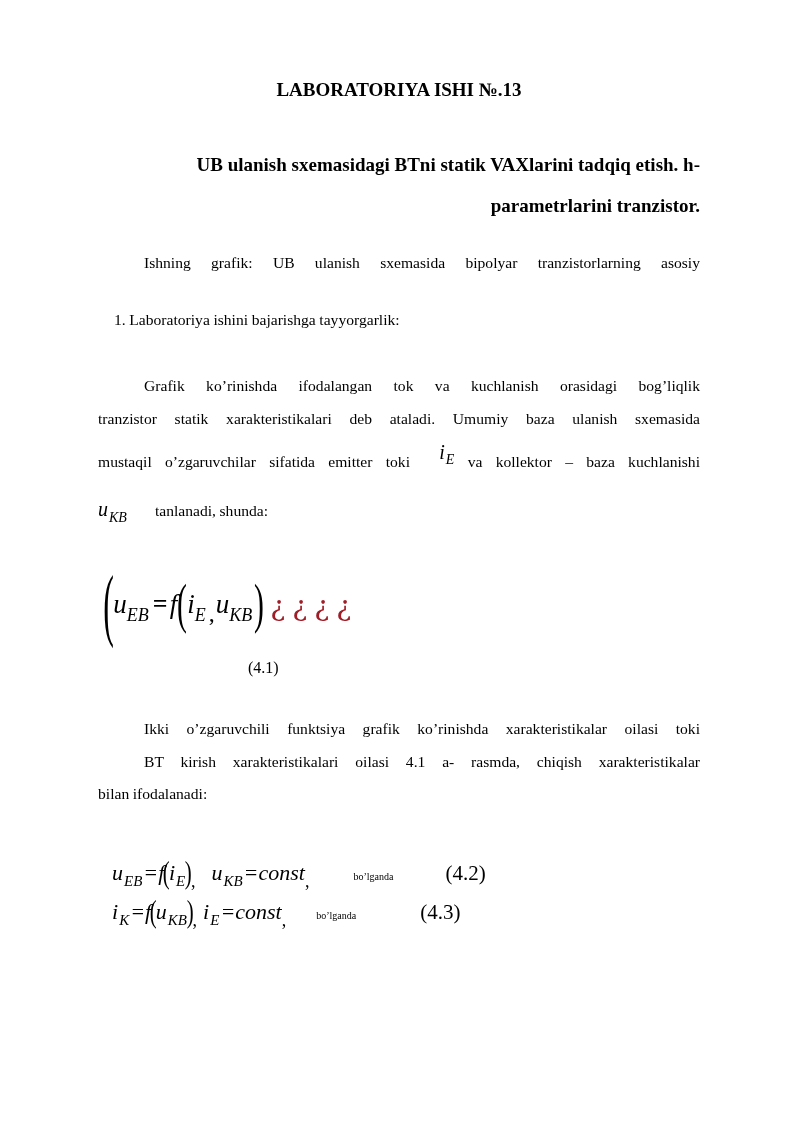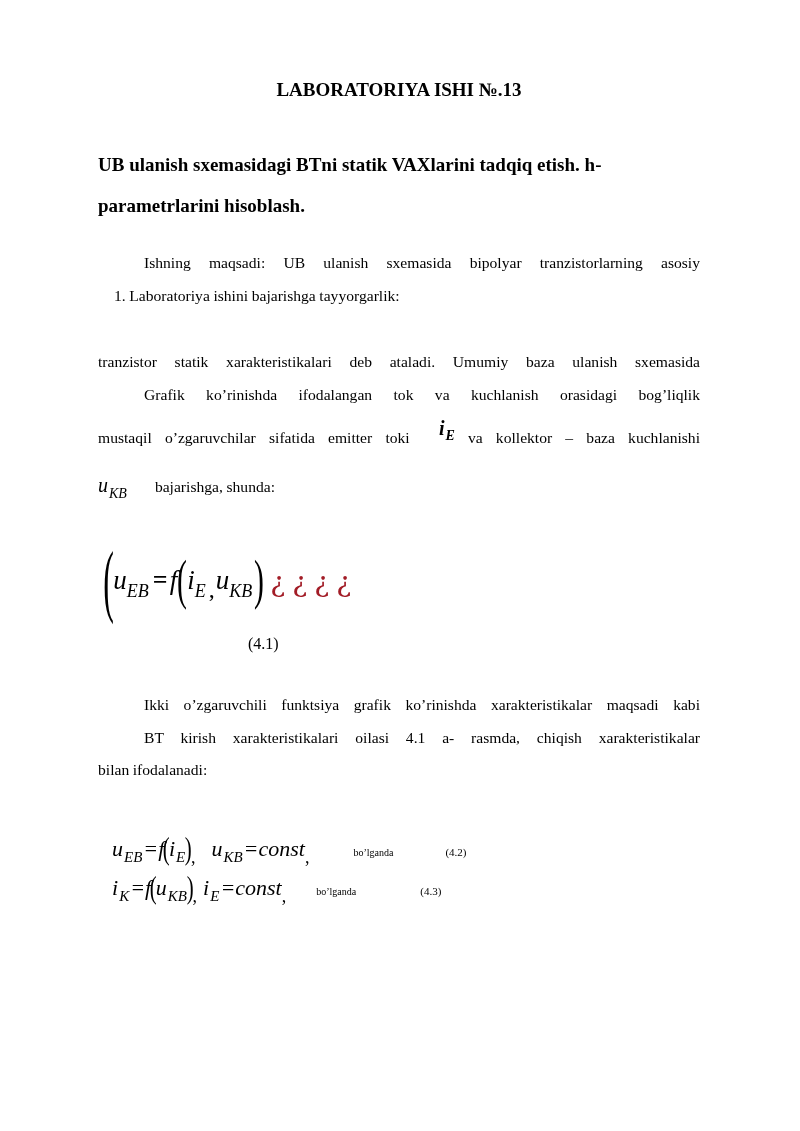--- a/index.html
+++ b/index.html
@@ -14,33 +14,33 @@
     box-sizing: border-box;
     padding: 78px 100px 8px 98px;
     overflow: hidden;
   }
   .title {
     text-align: center;
     font-weight: bold;
     font-size: 19px;
     line-height: 24px;
   }
-  .subtitle { margin-top: 42px; text-align: left; font-weight: bold; font-size: 19px; }
+  .subtitle { margin-top: 42px; text-align: right; font-weight: bold; font-size: 19px; }
   .subline { line-height: 41px; }
 
   .bodyline { font-size: 15.6px; line-height: 32.5px; word-spacing: -0.3px; }
   .just { text-align: justify; text-align-last: justify; }
   .indent { padding-left: 46px; }
 
   .para-aim { margin-top: 21px; }
-  .heading { padding-left: 16px; }
+  .heading { margin-top: 24px; padding-left: 16px; }
   .para-grafik { margin-top: 34px; }
 
   .line-math3 { line-height: 40px; padding-top: 5px; }
-  .iem { font-weight: bold; font-style: italic; font-size: 20px; position: relative; top: -8px; display: inline-block; margin-left: 16px; }
+  .iem { font-weight: normal; font-style: italic; font-size: 20px; position: relative; top: -8px; display: inline-block; margin-left: 16px; }
   .iem .msub { font-size: 14px; position: relative; top: 5px; margin-left: 1px; }
 
   .line-math4 { line-height: 46px; padding-top: 3px; }
   .ukbm { font-style: italic; font-size: 20px; }
   .ukbm .msub { font-size: 14px; position: relative; top: 6px; margin-left: 1px; font-style: italic; }
   .after-ukb { margin-left: 28px; }
 
   
   .f41 { margin-top: 26px; padding-left: 8px; height: 86px; display: flex; align-items: center; }
   .p-outer { font-size: 76px; font-weight: 200; transform: scaleX(0.42) scaleY(1.05); display: inline-block; line-height: 84px; margin: 0 -8px 0 -10px; }
@@ -63,50 +63,50 @@
   .meq2 { font-style: italic; font-size: 22px; }
   .mp { font-size: 32px; font-weight: 300; display: inline-block; transform: scaleX(0.65); position: relative; top: 3px; margin: 0 -3px; }
   .mc { font-size: 18px; position: relative; top: 7px; }
   .gap-mid { display: inline-block; width: 16px; }
   .cond { font-size: 10px; }
   .gap-cond-42 { display: inline-block; width: 44px; }
   .gap-label-42 { display: inline-block; width: 52px; }
   .gap-mid-43 { display: inline-block; width: 6px; }
   .gap-cond-43 { display: inline-block; width: 30px; }
   .gap-label-43 { display: inline-block; width: 64px; }
-  .flabel { font-size: 11px; }
+  .flabel { font-size: 21px; }
 </style>
 </head>
 <body>
 
 <div class="page">
 
   <div class="title">LABORATORIYA ISHI №.13</div>
 
   <div class="subtitle">
     <div class="subline">UB ulanish sxemasidagi BTni statik VAXlarini tadqiq etish. h-</div>
-    <div class="subline">parametrlarini hisoblash.</div>
+    <div class="subline">parametrlarini tranzistor.</div>
   </div>
 
   <div class="para-aim">
-    <div class="bodyline indent just">Ishning maqsadi: UB ulanish sxemasida bipolyar tranzistorlarning asosiy</div>
+    <div class="bodyline indent just">Ishning grafik: UB ulanish sxemasida bipolyar tranzistorlarning asosiy</div>
   </div>
 
   <div class="bodyline heading">1. Laboratoriya ishini bajarishga tayyorgarlik:</div>
 
   <div class="para-grafik">
+    <div class="bodyline indent just">Grafik ko’rinishda ifodalangan tok va kuchlanish orasidagi bog’liqlik</div>
     <div class="bodyline just">tranzistor statik xarakteristikalari deb ataladi. Umumiy baza ulanish sxemasida</div>
-    <div class="bodyline indent just">Grafik ko’rinishda ifodalangan tok va kuchlanish orasidagi bog’liqlik</div>
     <div class="bodyline just line-math3">
       <span>mustaqil o’zgaruvchilar sifatida emitter toki</span>
       <span class="iem"><span>i</span><span class="msub">E</span></span>
       <span>va kollektor – baza kuchlanishi</span>
     </div>
     <div class="bodyline line-math4">
-      <span class="ukbm"><span>u</span><span class="msub">KB</span></span><span class="after-ukb">bajarishga, shunda:</span>
+      <span class="ukbm"><span>u</span><span class="msub">KB</span></span><span class="after-ukb">tanlanadi, shunda:</span>
     </div>
   </div>
 
   <div class="f41">
     <span class="p-outer">(</span>
     <span class="mbase">u</span>
       <span class="msubf">EB</span>
     <span class="meq">=</span>
     <span class="mbase">f</span>
     <span class="p-inner">(</span>
@@ -114,21 +114,21 @@
       <span class="msubf">E</span>
     <span class="mcomma">,</span>
     <span class="mbase">u</span>
       <span class="msubf">KB</span>
     <span class="p-inner">)</span>
     <span class="broken" style="color:#a21c26">¿¿¿¿</span>
   </div>
   <div class="f41-label">(4.1)</div>
 
   <div class="para-ikki">
-    <div class="bodyline indent just">Ikki o’zgaruvchili funktsiya grafik ko’rinishda xarakteristikalar maqsadi kabi</div>
+    <div class="bodyline indent just">Ikki o’zgaruvchili funktsiya grafik ko’rinishda xarakteristikalar oilasi toki</div>
     <div class="bodyline indent just">BT kirish xarakteristikalari oilasi 4.1 a- rasmda, chiqish xarakteristikalar</div>
     <div class="bodyline">bilan ifodalanadi:</div>
   </div>
 
   <div class="frow frow-42">
     <span class="mt">u</span><span class="ms">EB</span><span class="meq2">=</span><span class="mt">f</span><span class="mp">(</span><span class="mt">i</span><span class="ms">E</span><span class="mp">)</span><span class="mc">,</span><span class="gap-mid"></span><span class="mt">u</span><span class="ms">KB</span><span class="meq2">=</span><span class="mt">const</span><span class="mc">,</span><span class="gap-cond-42"></span><span class="cond">bo’lganda</span><span class="gap-label-42"></span><span class="flabel">(4.2)</span>
   </div>
 
   <div class="frow frow-43">
     <span class="mt">i</span><span class="ms">K</span><span class="meq2">=</span><span class="mt">f</span><span class="mp">(</span><span class="mt">u</span><span class="ms">KB</span><span class="mp">)</span><span class="mc">,</span><span class="gap-mid-43"></span><span class="mt">i</span><span class="ms">E</span><span class="meq2">=</span><span class="mt">const</span><span class="mc">,</span><span class="gap-cond-43"></span><span class="cond">bo’lganda</span><span class="gap-label-43"></span><span class="flabel">(4.3)</span>

